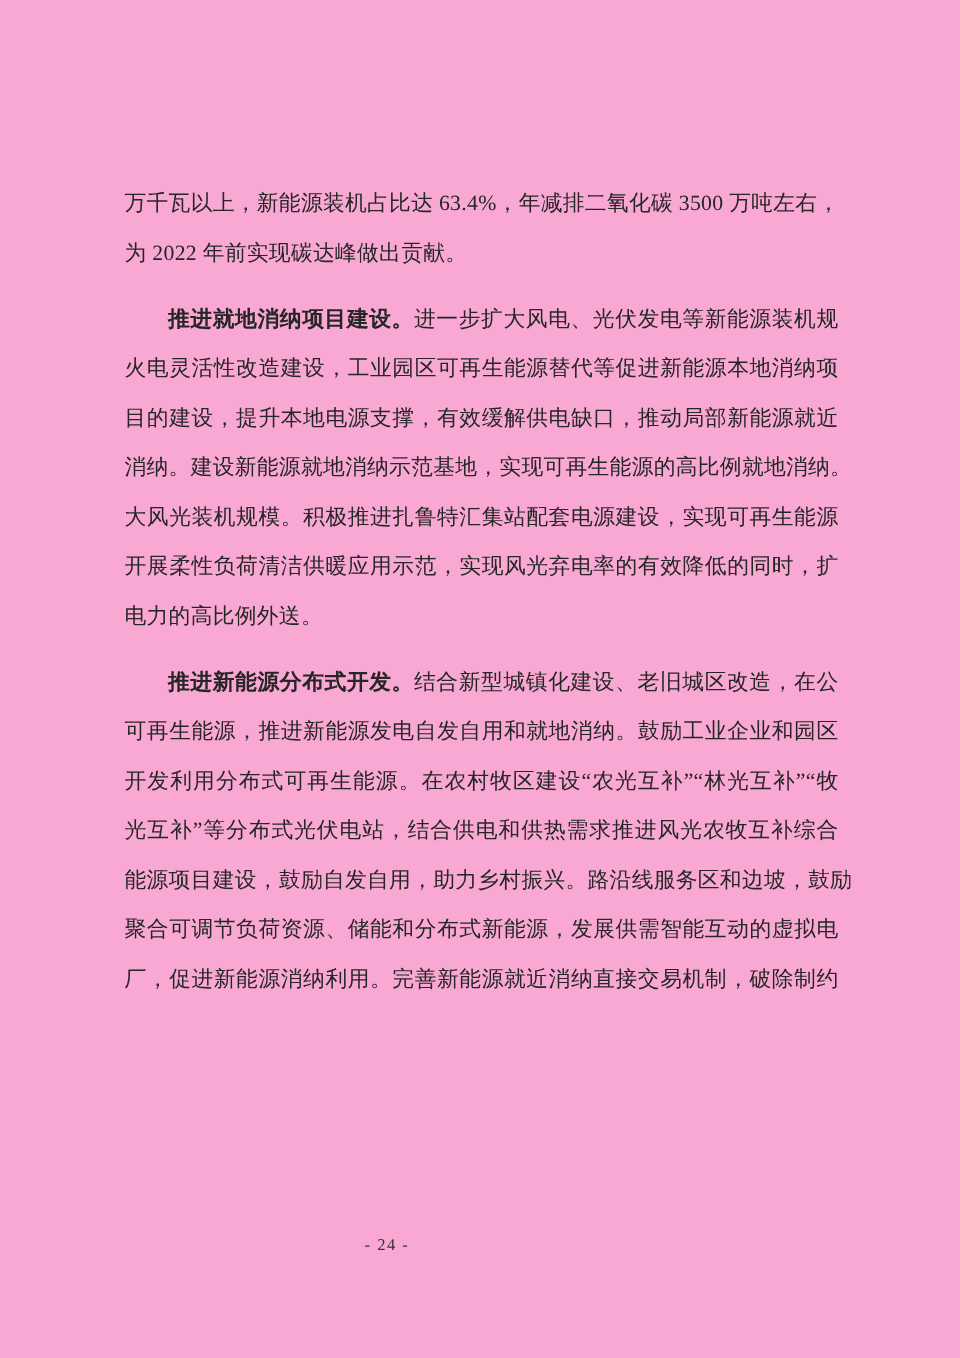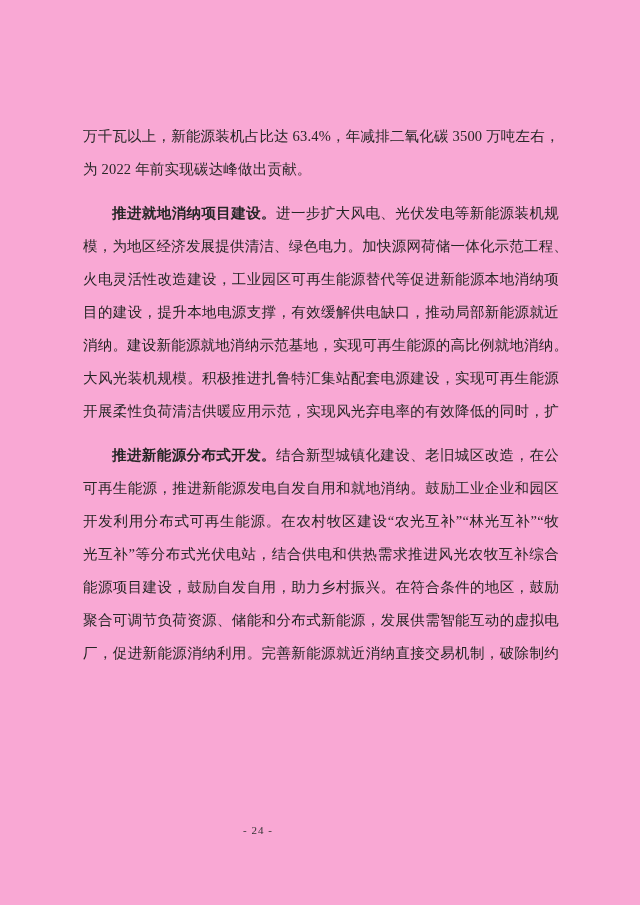--- a/index.html
+++ b/index.html
@@ -70,34 +70,34 @@
 
   <div class="content">
 
     <div class="para">
       <div class="line">万千瓦以上，新能源装机占比达 63.4%，年减排二氧化碳 3500 万吨左右，</div>
       <div class="line short">为 2022 年前实现碳达峰做出贡献。</div>
     </div>
 
     <div class="para">
       <div class="line indent"><span class="run-in-heading">推进就地消纳项目建设。</span><span>进一步扩大风电、光伏发电等新能源装机规</span></div>
-      <div class="line">模，为地区经济发展提供清洁、绿色电力。加快源网荷储一体化示范工程、</div>
       <div class="line">火电灵活性改造建设，工业园区可再生能源替代等促进新能源本地消纳项</div>
       <div class="line">目的建设，提升本地电源支撑，有效缓解供电缺口，推动局部新能源就近</div>
       <div class="line">消纳。建设新能源就地消纳示范基地，实现可再生能源的高比例就地消纳。</div>
       <div class="line">大风光装机规模。积极推进扎鲁特汇集站配套电源建设，实现可再生能源</div>
       <div class="line">开展柔性负荷清洁供暖应用示范，实现风光弃电率的有效降低的同时，扩</div>
+      <div class="line short">电力的高比例外送。</div>
     </div>
 
     <div class="para">
       <div class="line indent"><span class="run-in-heading">推进新能源分布式开发。</span><span>结合新型城镇化建设、老旧城区改造，在公</span></div>
       <div class="line">可再生能源，推进新能源发电自发自用和就地消纳。鼓励工业企业和园区</div>
       <div class="line">开发利用分布式可再生能源。在农村牧区建设“农光互补”“林光互补”“牧</div>
       <div class="line">光互补”等分布式光伏电站，结合供电和供热需求推进风光农牧互补综合</div>
-      <div class="line">能源项目建设，鼓励自发自用，助力乡村振兴。在符合条件的地区，鼓励</div>
+      <div class="line">能源项目建设，鼓励自发自用，助力乡村振兴。路沿线服务区和边坡，鼓励</div>
       <div class="line">聚合可调节负荷资源、储能和分布式新能源，发展供需智能互动的虚拟电</div>
       <div class="line">厂，促进新能源消纳利用。完善新能源就近消纳直接交易机制，破除制约</div>
     </div>
 
   </div>
 
   <div class="footer">- 24 -</div>
 
 </div>
 

